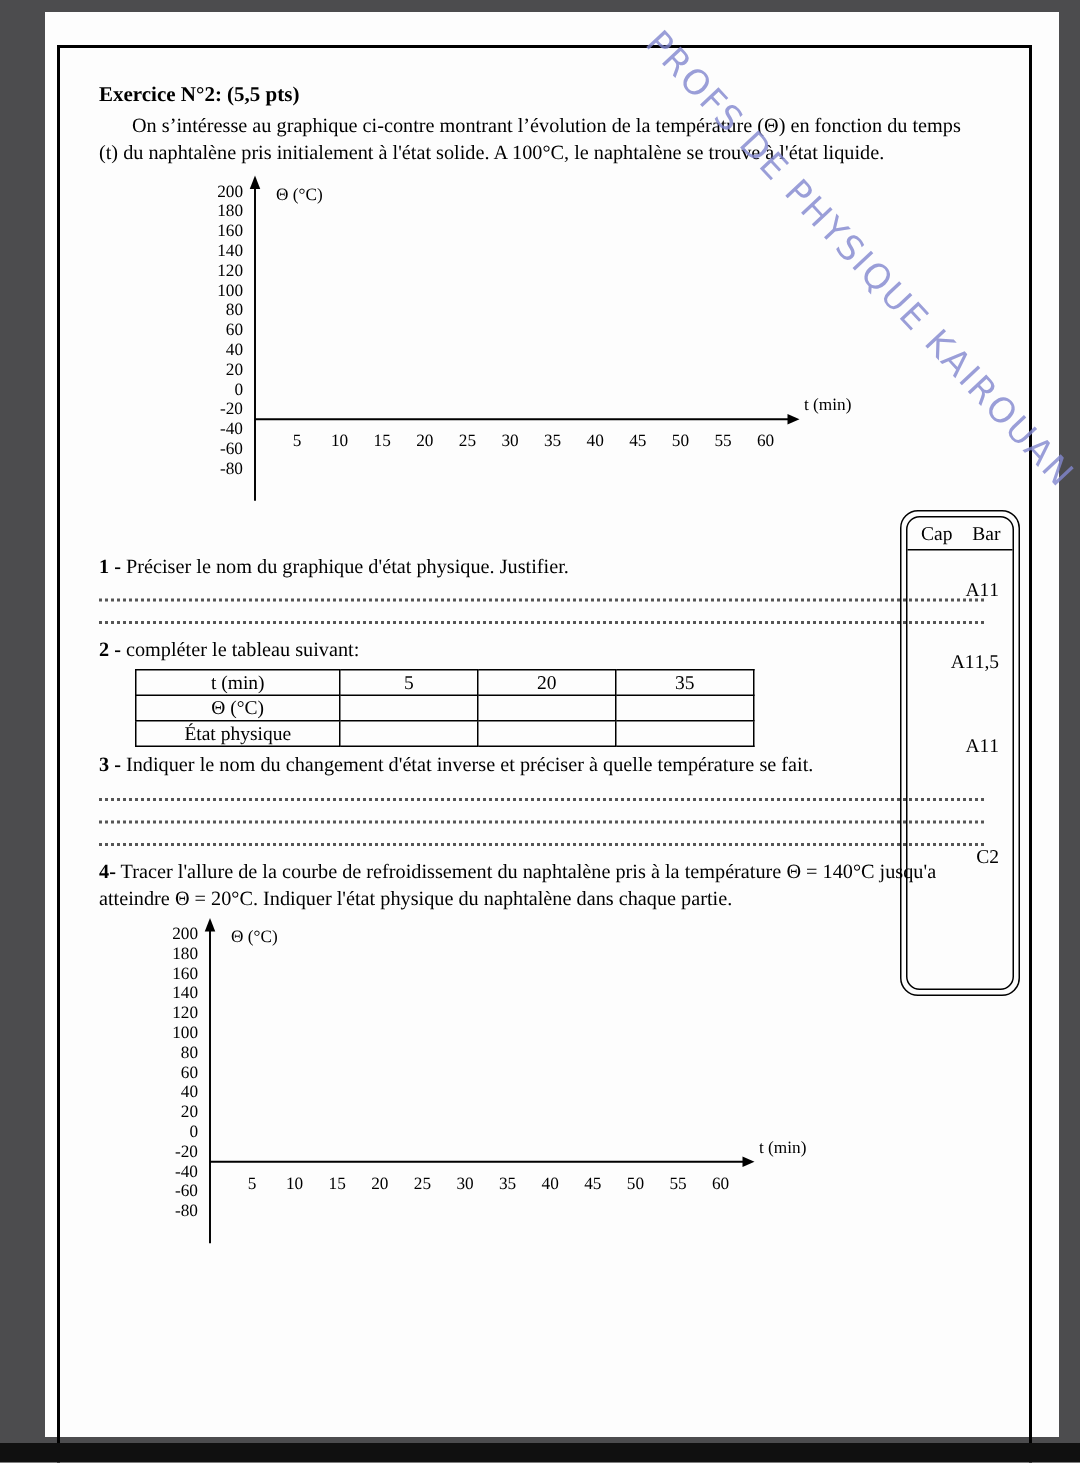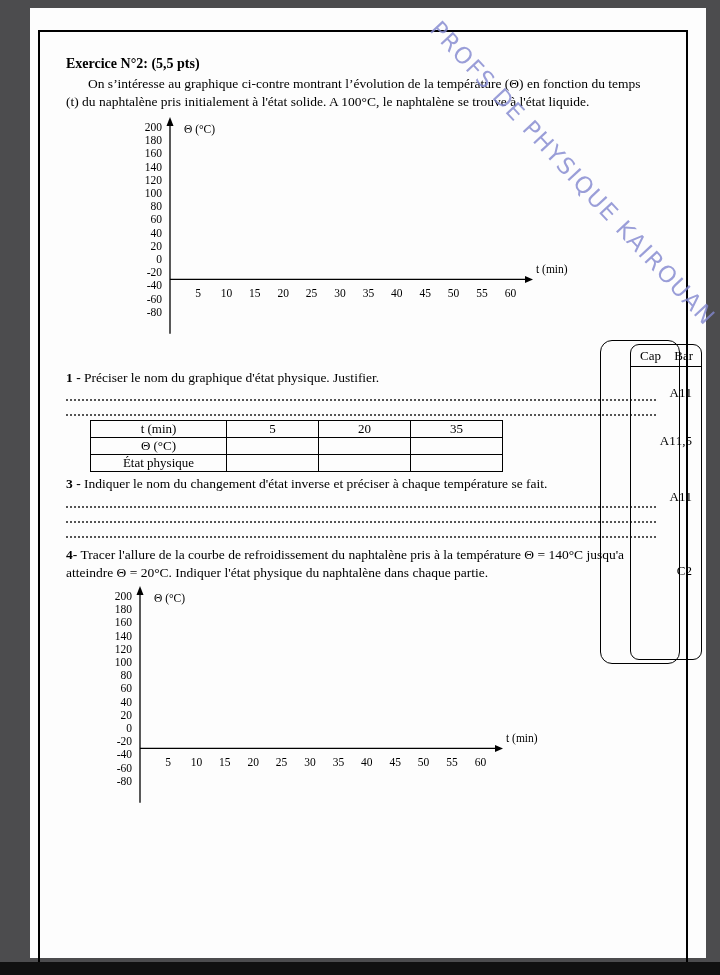--- a/index.html
+++ b/index.html
@@ -41,21 +41,21 @@
   td.col-label { width: 136px; }
   td.col-val { width: 92px; }
   .footer { position: absolute; left: 0; bottom: 4px; width: 100%; text-align: right; font-size: 13px; }
   .grading {
     position: absolute; left: 570px; top: 332px; width: 80px; height: 324px;
     border: 1px solid #000; border-radius: 12px; padding: 3px; background: transparent;
     z-index: 4;
   }
   .grading-inner {
     width: 100%; height: 100%; border: 1px solid #000; border-radius: 9px;
-    position: relative; font-size: 13px; margin-left: 26px;
+    position: relative; font-size: 13px;
   }
   .grading-header {
     display: flex; justify-content: space-between;
     padding: 3px 8px 2px 9px; border-bottom: 1px solid #000;
   }
   .grading-row { position: absolute; left: 9px; right: 9px; display: flex; justify-content: flex-end; }
   .gr0 { top: 40px; } .gr1 { top: 88px; } .gr2 { top: 144px; } .gr3 { top: 218px; }
   .watermark {
     position: absolute; left: 414px; top: 8px;
     transform: rotate(47deg); transform-origin: 0 0;
@@ -110,20 +110,21 @@
         <text x="358" y="182.46" text-anchor="middle" font-size="11.5">55</text>
         <text x="386.4" y="182.46" text-anchor="middle" font-size="11.5">60</text>
         <text x="60" y="18" font-size="11.5">Θ (°C)</text>
         <text x="412" y="158.46" font-size="11.5">t (min)</text>
       </svg>
 
     <p class="q" id="q1"><span class="qnum">1 -</span> <span>Préciser le nom du graphique d'état physique. Justifier.</span></p>
     <div class="dotted"></div>
     <div class="dotted"></div>
 
+    <p class="q" id="q2"><span class="qnum">2 -</span> <span>compléter le tableau suivant:</span></p>
 
     <table class="data">
       <tbody>
         <tr>
           <td class="col-label">t (min)</td>
           <td class="col-val">5</td>
           <td class="col-val">20</td>
           <td class="col-val">35</td>
         </tr>
         <tr>
@@ -134,21 +135,21 @@
         </tr>
         <tr>
           <td class="col-label">État physique</td>
           <td class="col-val"></td>
           <td class="col-val"></td>
           <td class="col-val"></td>
         </tr>
       </tbody>
     </table>
 
-    <p class="q" id="q3"><span class="qnum">3 -</span> <span>Indiquer le nom du changement d'état  inverse et préciser à chaque température se fait.</span></p>
+    <p class="q" id="q3"><span class="qnum">3 -</span> <span>Indiquer le nom du changement d'état  inverse et préciser à quelle température se fait.</span></p>
     <div class="dotted"></div>
     <div class="dotted"></div>
     <div class="dotted"></div>
 
     <p class="q" id="q4"><span class="qnum">4-</span> <span>Tracer l'allure de la courbe de refroidissement du naphtalène pris à la température Θ = 140°C jusqu'a atteindre  Θ = 20°C. Indiquer l'état physique du naphtalène dans chaque partie.</span></p>
 
     <svg id="chart2" class="chart" width="470" height="232">
         <line x1="46" y1="218.79999999999998" x2="46" y2="9" stroke="#000" stroke-width="1.3"></line>
         <polygon points="42.5,11 49.5,11 46,2" fill="#000"></polygon>
         <line x1="46" y1="164.46" x2="402" y2="164.46" stroke="#000" stroke-width="1.3"></line>

